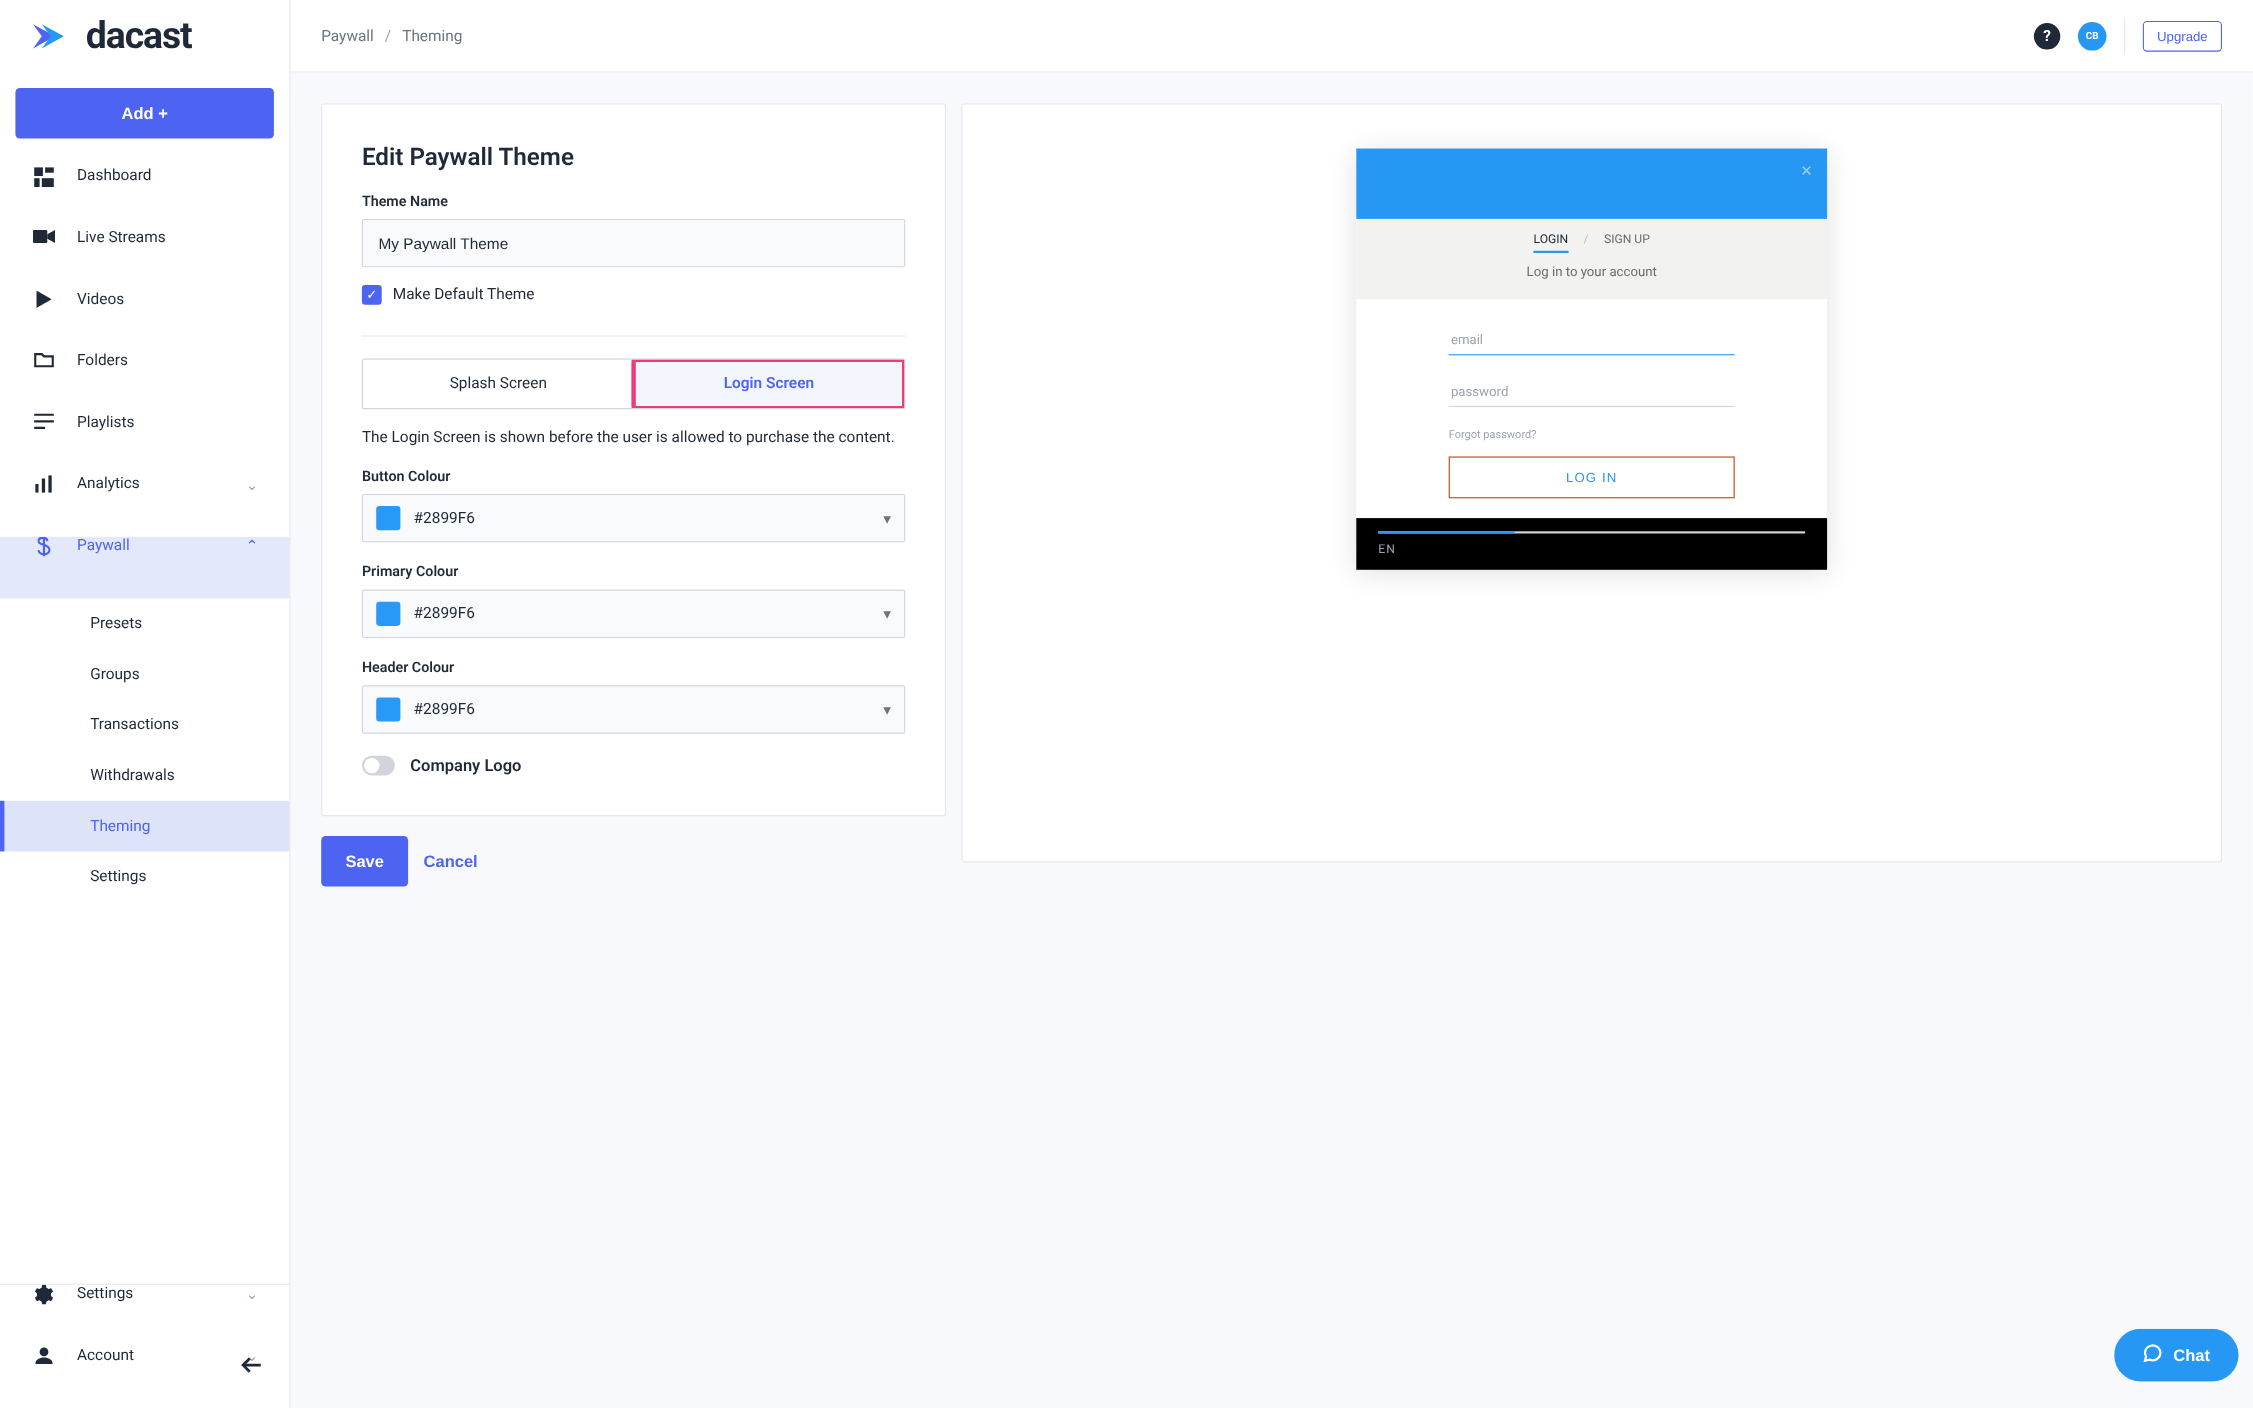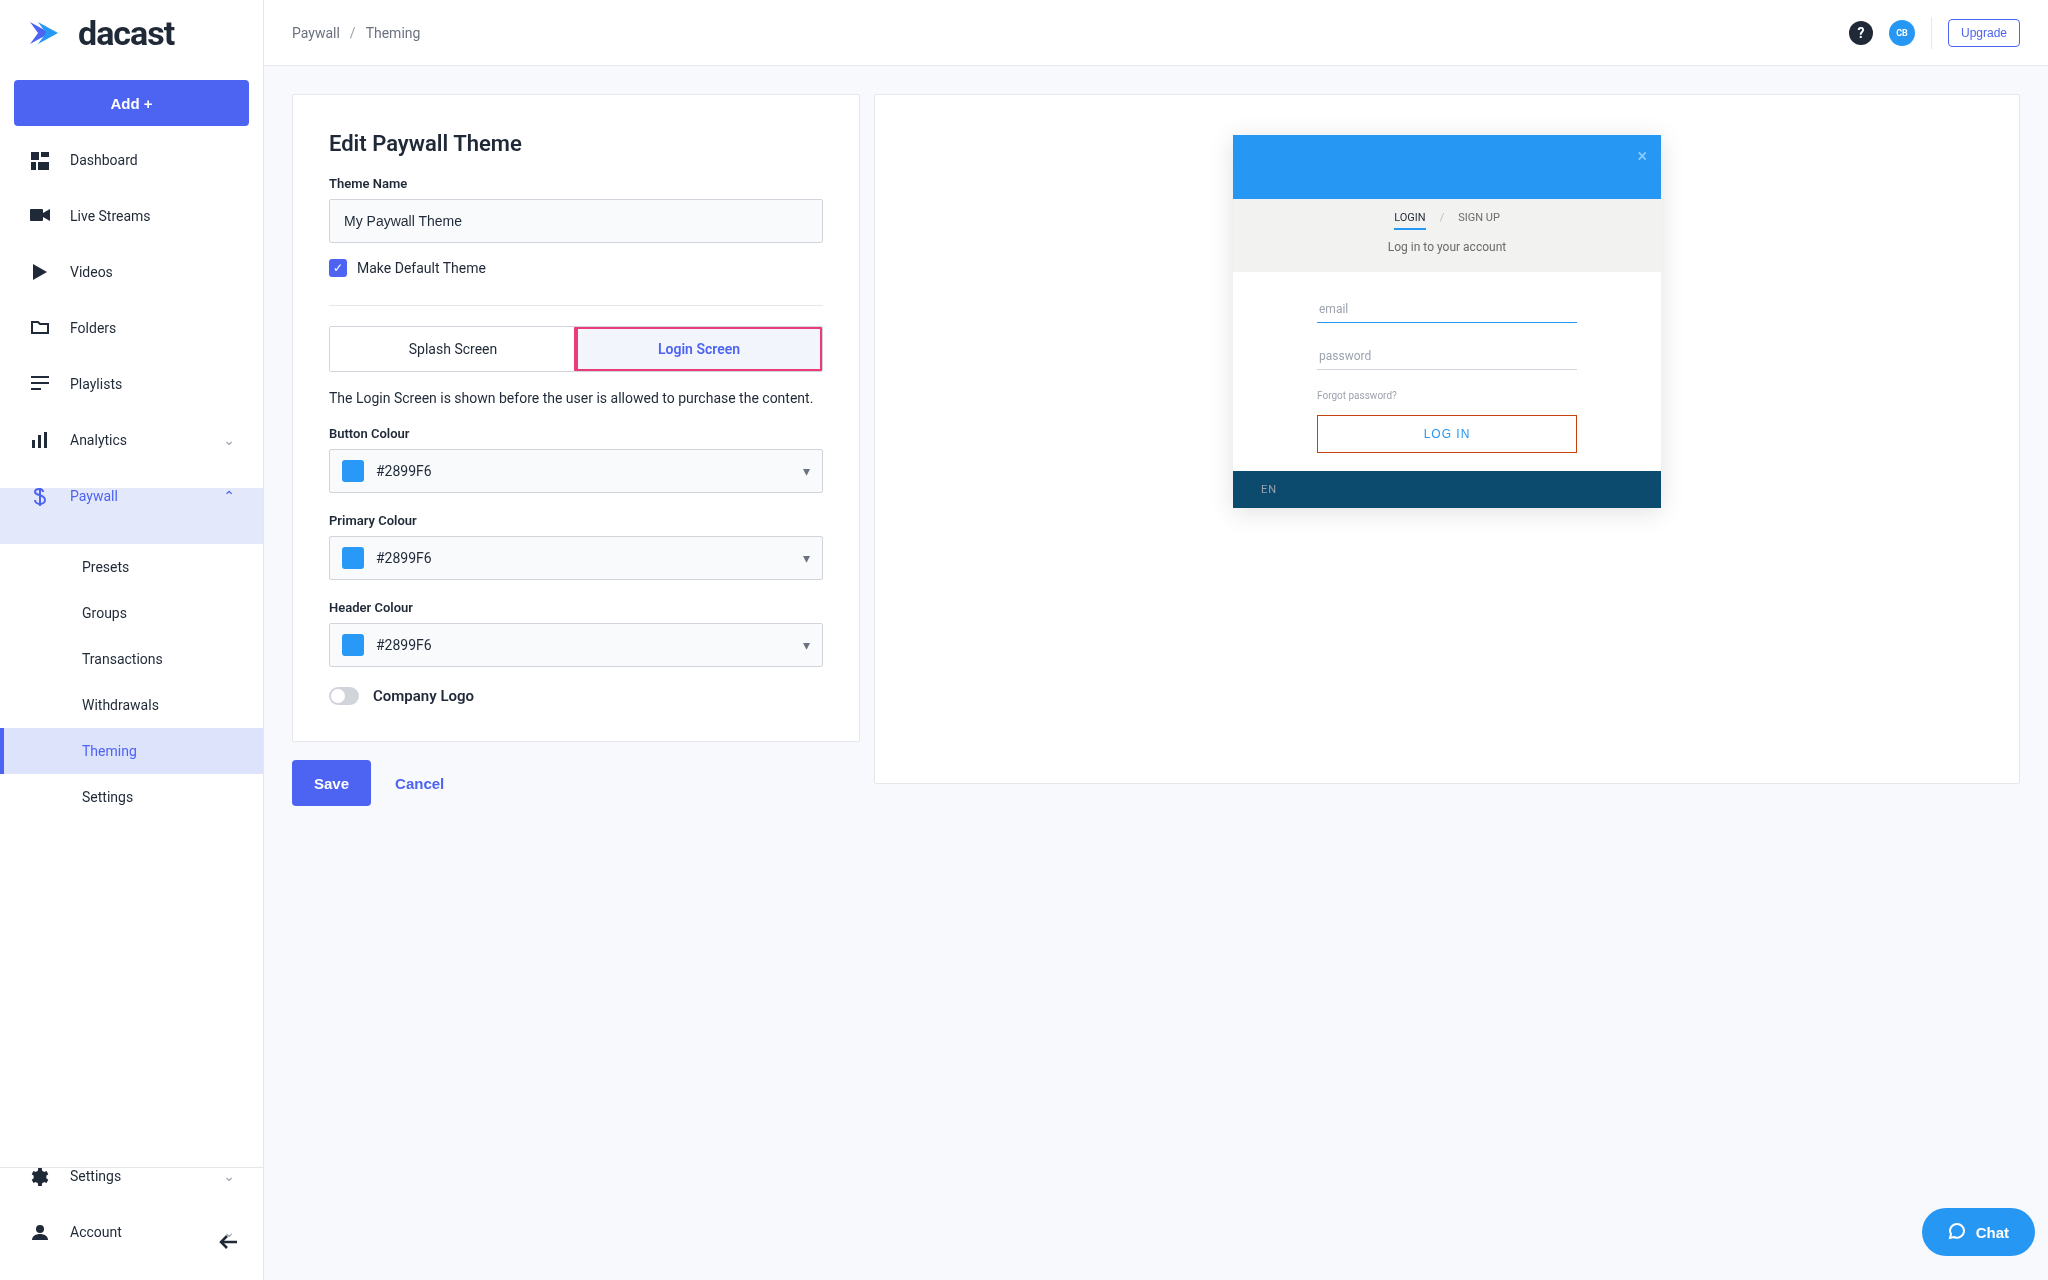--- a/index.html
+++ b/index.html
@@ -45,39 +45,39 @@
 .tab { flex:1; height:44px; display:flex; align-items:center; justify-content:center; font-size:14px; cursor:pointer; background:#fff;}
 .tab.active-highlight { background:#F3F5FD; color:#4D63F2; font-weight:600; outline:4px solid #EB3B78; outline-offset:-2px; border-radius:2px;}
 .desc-text { font-size:14px; color:#1F2937; margin-bottom:20px;}
 .color-select { display:flex; align-items:center; gap:12px; border:1px solid #D1D5DB; background:#F9FAFC; border-radius:2px; height:44px; padding:0 12px; margin-bottom:20px; cursor:pointer;}
 .color-swatch { width:22px; height:22px; border-radius:3px;}
 .color-select .chev-down { margin-left:auto; color:#6B7280;}
 .toggle-row { display:flex; align-items:center; gap:14px; margin-top:4px;}
 .toggle { width:30px; height:18px; border-radius:10px; background:#D1D5DB; position:relative;}
 .toggle::after { content:''; position:absolute; width:14px; height:14px; border-radius:50%; background:#fff; top:2px; left:2px;}
 .toggle-label { font-size:15px; font-weight:600;}
-.action-row { display:flex; align-items:center; gap:24px; margin-top:18px; padding-left:0;}
+.action-row { display:flex; align-items:center; gap:14px; margin-top:18px; padding-left:0;}
 .btn-primary { background:#4D63F2; color:#fff; border:none; border-radius:4px; height:46px; padding:0 22px; font-size:15px; font-weight:600; cursor:pointer;}
 .btn-link { color:#4D63F2; background:none; border:none; font-size:15px; font-weight:600; cursor:pointer;}
 
 .preview-box { width:428px; background:#fff; box-shadow:0 4px 24px rgba(0,0,0,0.12); }
 .pv-header { height:64px; background:#2797F4; position:relative;}
 .pv-close { position:absolute; top:10px; right:14px; color:rgba(255,255,255,0.5); font-size:18px; cursor:pointer;}
 .pv-tabs-wrap { background:#F2F2F0; padding:12px 0;}
 .pv-tabs { display:flex; justify-content:center; gap:14px; font-size:11px; color:#6B6B6B;}
 .pv-tab { padding-bottom:4px;}
 .pv-tab.active { color:#1F2937; border-bottom:2px solid #2797F4;}
 .pv-tab-sep { color:#BDBDBD;}
 .pv-subtext { text-align:center; font-size:12px; color:#6B6B6B; margin-top:10px; padding-bottom:6px;}
 .pv-body { padding: 24px 40px 18px 40px; }
 .pv-input { width:260px; margin:0 auto 20px; display:block; border:none; border-bottom:1px solid #D1D5DB; padding:6px 2px; font-size:12px; color:#9CA3AF;}
 .pv-input.email { border-bottom:1px solid #2797F4;}
 .pv-forgot { width:260px; margin:0 auto 14px; font-size:10px; color:#9CA3AF;}
 .pv-login-btn { width:260px; margin:0 auto; display:block; height:38px; border:1px solid #c2410c; background:#fff; color:#2797F4; font-size:12px; letter-spacing:1px; cursor:pointer;}
-.pv-footer { background:#0c4a6e; padding:12px 20px; display:flex; flex-direction:row; gap:8px;}
+.pv-footer { background:#000000; padding:12px 20px; display:flex; flex-direction:column; gap:8px;}
 .pv-progress { height:2px; background:#D1D5DB; position:relative;}
 .pv-progress-fill { position:absolute; left:0; top:0; height:2px; background:#2797F4; width:32%;}
 .pv-lang { font-size:11px; color:#9CA3AF; letter-spacing:1px;}
 
 .chat-btn { position:fixed; bottom:24px; right:13px; background:#2797F4; color:#fff; border:none; border-radius:30px; height:48px; padding:0 26px; display:flex; align-items:center; gap:10px; font-size:15px; font-weight:600; cursor:pointer;}
 </style>
 </head>
 <body>
 
 <div class="app">

